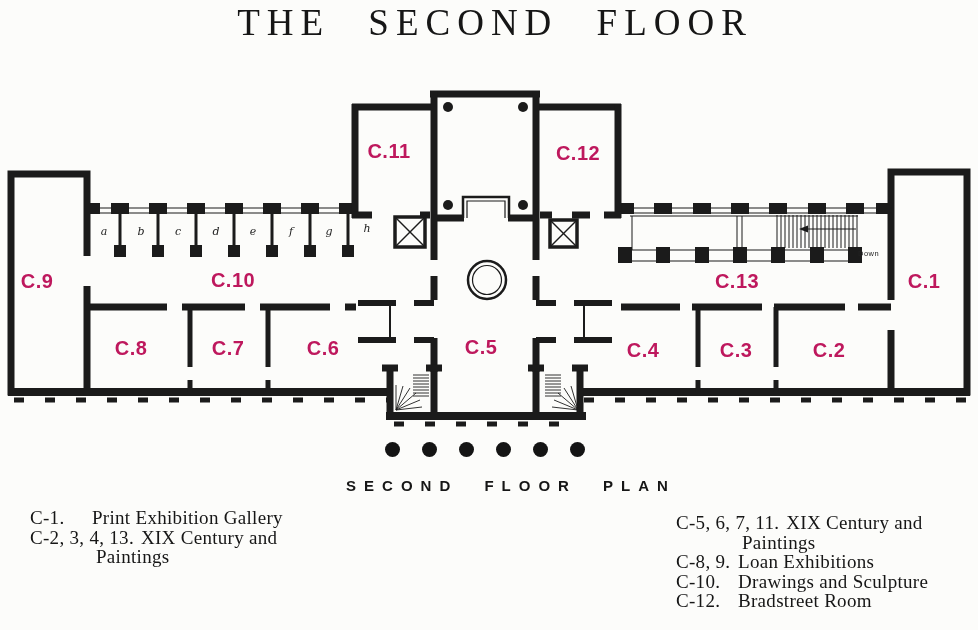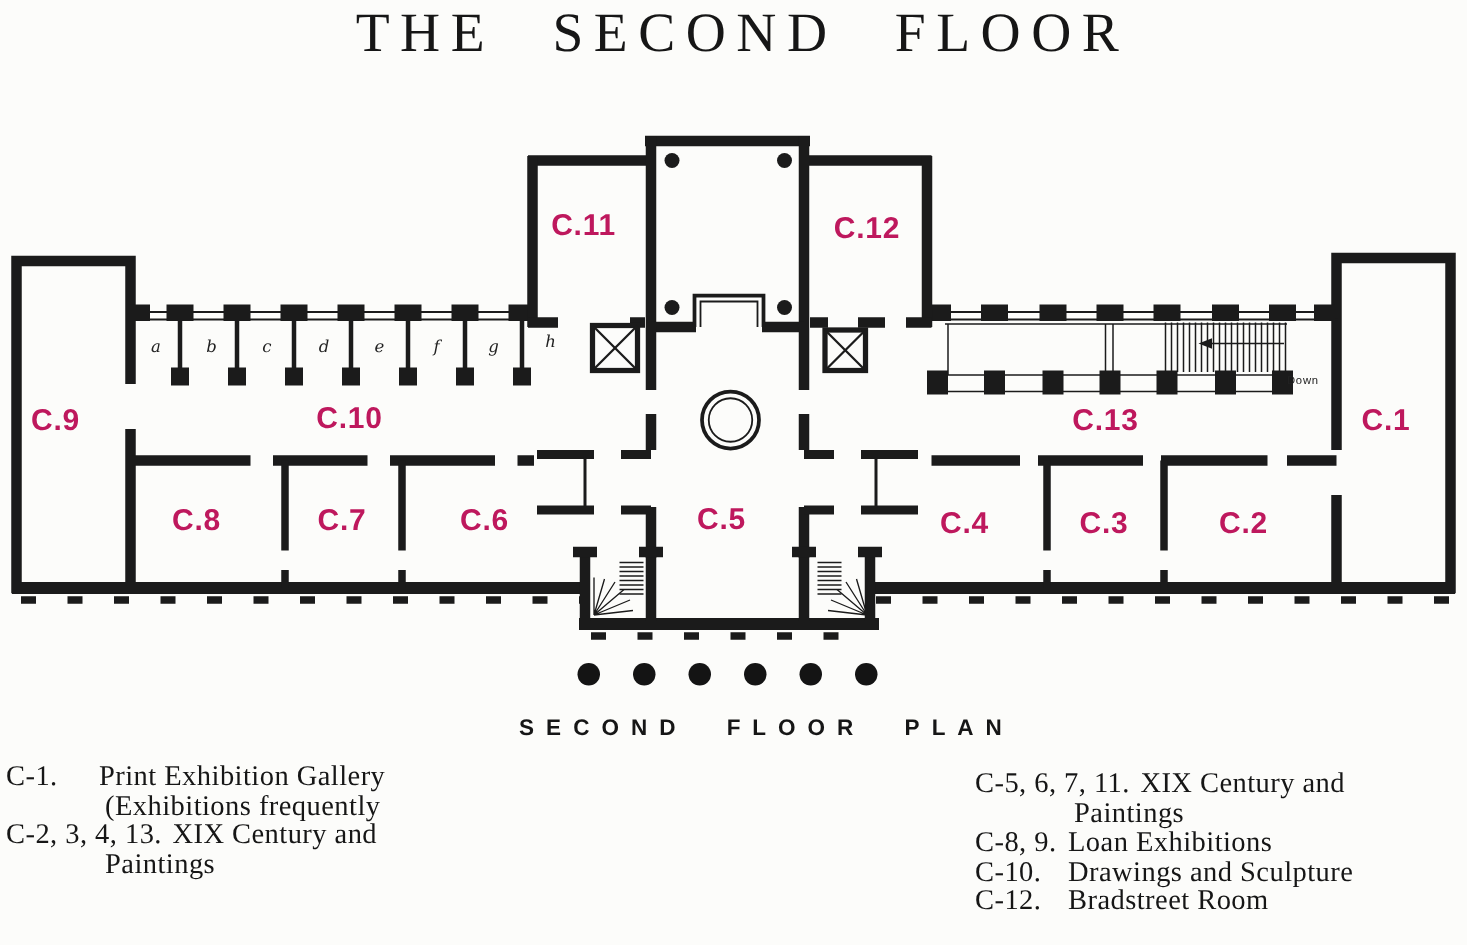--- a/index.html
+++ b/index.html
@@ -36,21 +36,21 @@
     position:absolute;top:442px;left:385px;display:flex;gap:22px;
   }
   .dot{width:15px;height:15px;border-radius:50%;background:#141414}
   #caption{
     position:absolute;top:477px;left:0;right:0;text-align:center;
     font-family:"Liberation Sans", sans-serif;font-weight:700;
     font-size:15px;letter-spacing:8px;word-spacing:14px;white-space:nowrap;margin-left:44px;
   }
   .legend{
     position:absolute;font-size:19px;line-height:19.5px;letter-spacing:0.3px;
-    font-family:"Liberation Serif", serif;white-space:nowrap;
+    font-family:"Liberation Serif", serif;white-space:nowrap;margin-left:26px;
   }
   #legend-left{left:4px;top:508px;width:360px}
   #legend-right{left:650px;top:513px;width:326px}
   .lkey{margin-right:7px}
   .lkey.tab{display:inline-block;min-width:62px;margin-right:0}
   .cont{padding-left:66px}
   .cont.deep{padding-left:92px}
 </style>
 </head>
 <body>
@@ -265,21 +265,20 @@
   <span class="dot"></span>
 </div>
 
 <div id="caption">SECOND FLOOR PLAN</div>
 
 <div id="legend-left" class="legend">
   <div class="entry">
     <div>
       <span class="lkey tab">C-1.</span><span>Print Exhibition Gallery</span>
     </div>
-    <div class="cont">(Exhibitions frequently</div>
   </div>
   <div class="entry">
     <div>
       <span class="lkey">C-2, 3, 4, 13.</span><span>XIX Century and</span>
     </div>
     <div class="cont">Paintings</div>
   </div>
 </div>
 
 <div id="legend-right" class="legend">

